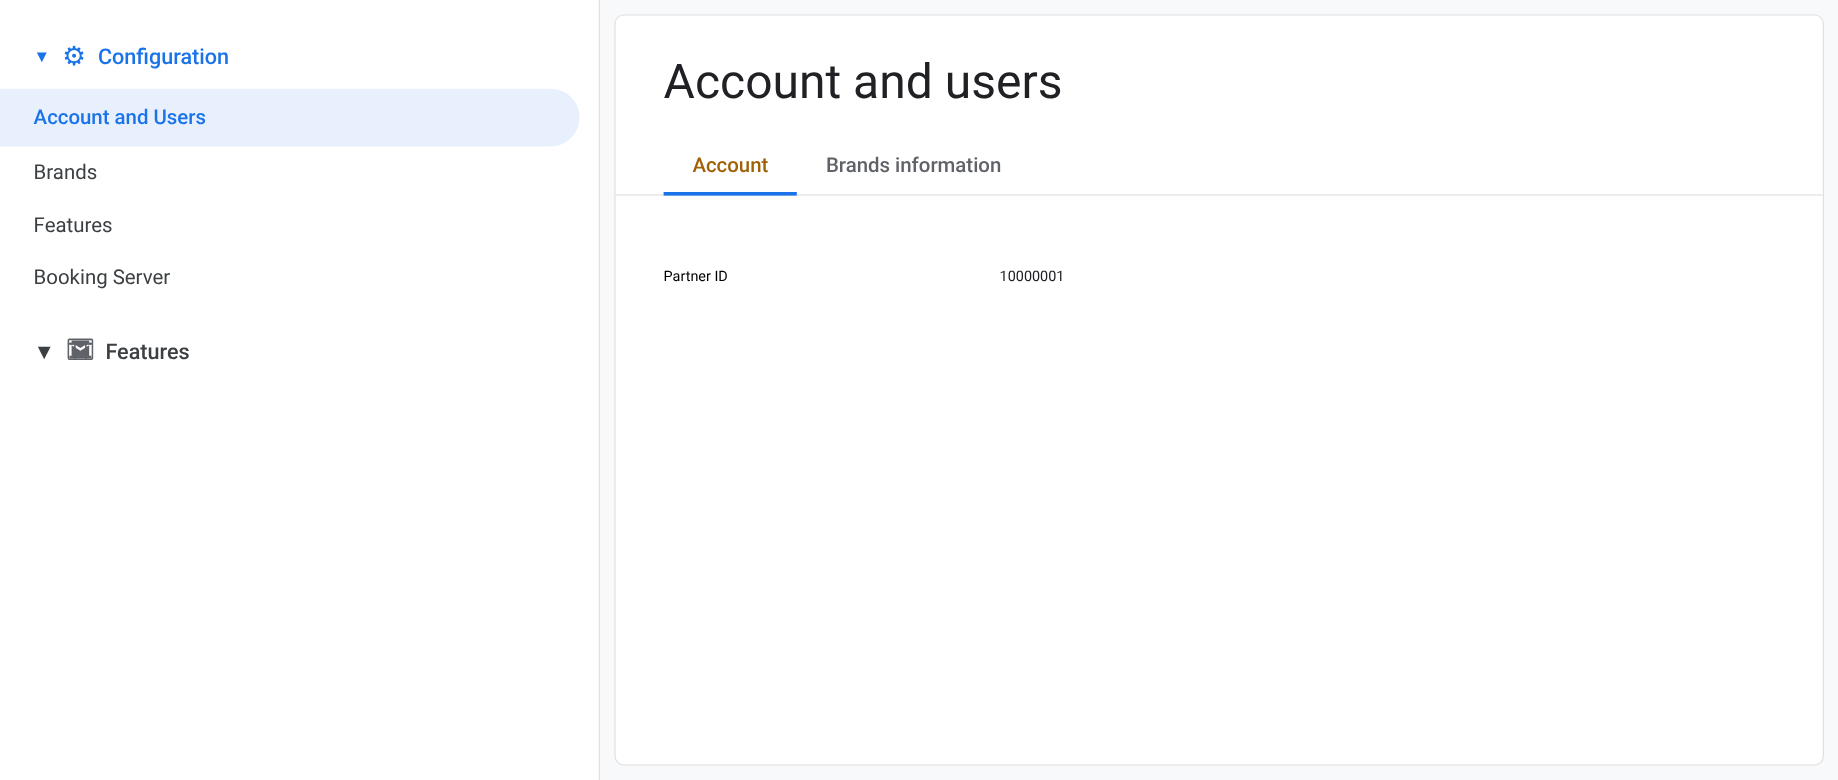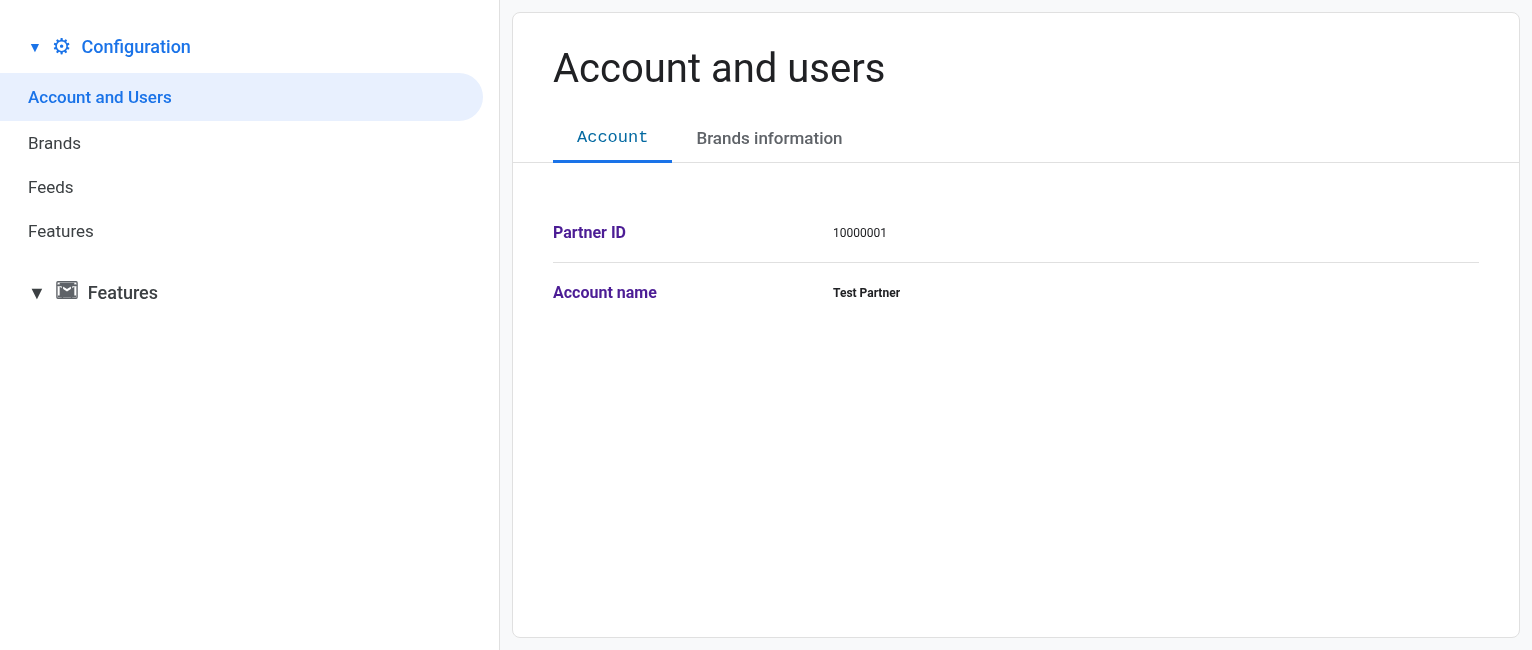--- a/index.html
+++ b/index.html
@@ -114,23 +114,22 @@
       font-size: 17px;
       cursor: pointer;
       color: #5f6368;
       border-bottom: 3px solid transparent;
       margin-bottom: -1px;
       font-weight: 500;
       white-space: nowrap;
     }
 
     .tab.active {
-      color: #0369a1;
+      color: #a16207;
       border-bottom: 3px solid #1a73e8;
-      font-family: Liberation Mono, monospace;
     }
 
     
     .content-area {
       padding: 40px 40px;
       flex: 1;
     }
 
     .data-row {
       display: flex;
@@ -138,24 +137,23 @@
       padding: 20px 0;
       border-bottom: 1px solid #e0e0e0;
     }
 
     .data-row:last-child {
       border-bottom: none;
     }
 
     .data-label {
       width: 280px;
-      font-size: 16px;
-      color: #4c1d95;
+      font-size: 12px;
+      color: #000000;
       flex-shrink: 0;
-      font-weight: bold;
     }
 
     .data-value {
       font-size: 12px;
       color: #202124;
     }
 
     .data-value.bold {
       font-weight: 700;
     }
@@ -171,28 +169,28 @@
   </div>
 
   <div class="sidebar-item-active">
     <span>Account and Users</span>
   </div>
 
   <div class="sidebar-item">
     <span>Brands</span>
   </div>
 
-  <div class="sidebar-item">
-    <span>Feeds</span>
-  </div>
 
   <div class="sidebar-item">
     <span>Features</span>
   </div>
 
+  <div class="sidebar-item">
+    <span>Booking Server</span>
+  </div>
 
   <div class="sidebar-section-header-inventory">
     <span class="chevron">▼</span>
     <span class="inventory-icon">
       <svg width="22" height="22" viewBox="0 0 24 24" fill="#5f6368">
         <path d="M20 4H4v2l8 5 8-5V4zm0 4.5l-8 5-8-5V20h16V8.5z"></path>
         <path d="M2 6h20v2H2zM2 18h20v2H2z"></path>
         <rect x="1" y="3" width="22" height="18" rx="1" fill="none" stroke="#5f6368" stroke-width="1.5"></rect>
         <path d="M1 7h22M7 7v14M17 7v14" stroke="#5f6368" stroke-width="1.5"></path>
       </svg>
@@ -211,18 +209,14 @@
     <div class="tab">
       <span>Brands information</span>
     </div>
   </div>
 
   <div class="content-area">
     <div class="data-row">
       <div class="data-label">Partner ID</div>
       <div class="data-value">10000001</div>
     </div>
-    <div class="data-row">
-      <div class="data-label">Account name</div>
-      <div class="data-value bold">Test Partner</div>
-    </div>
   </div>
 </div>
 
 </body></html>

